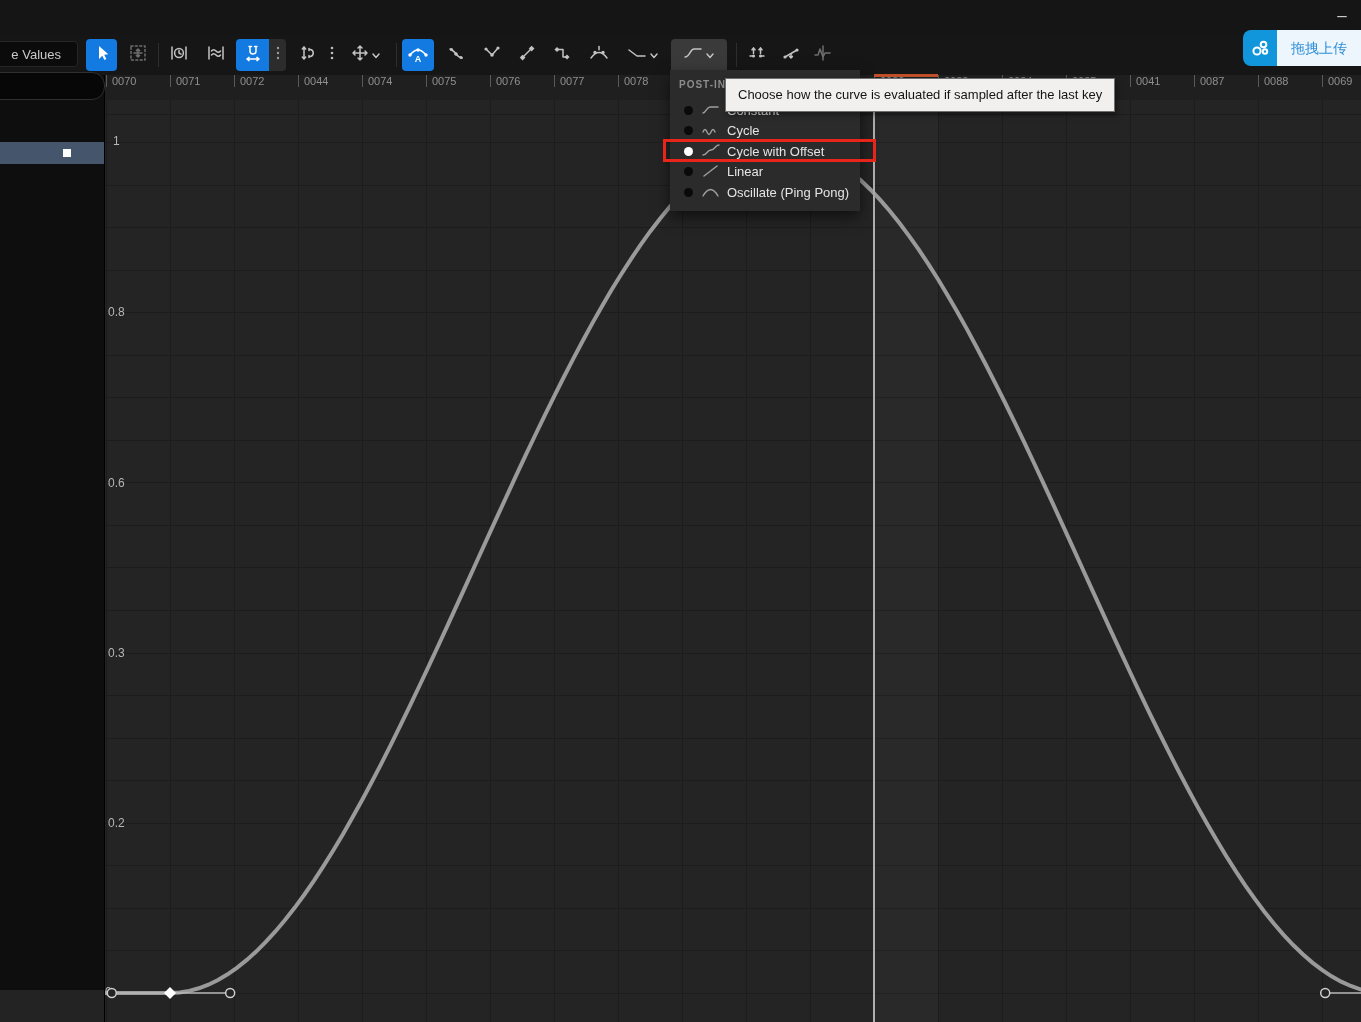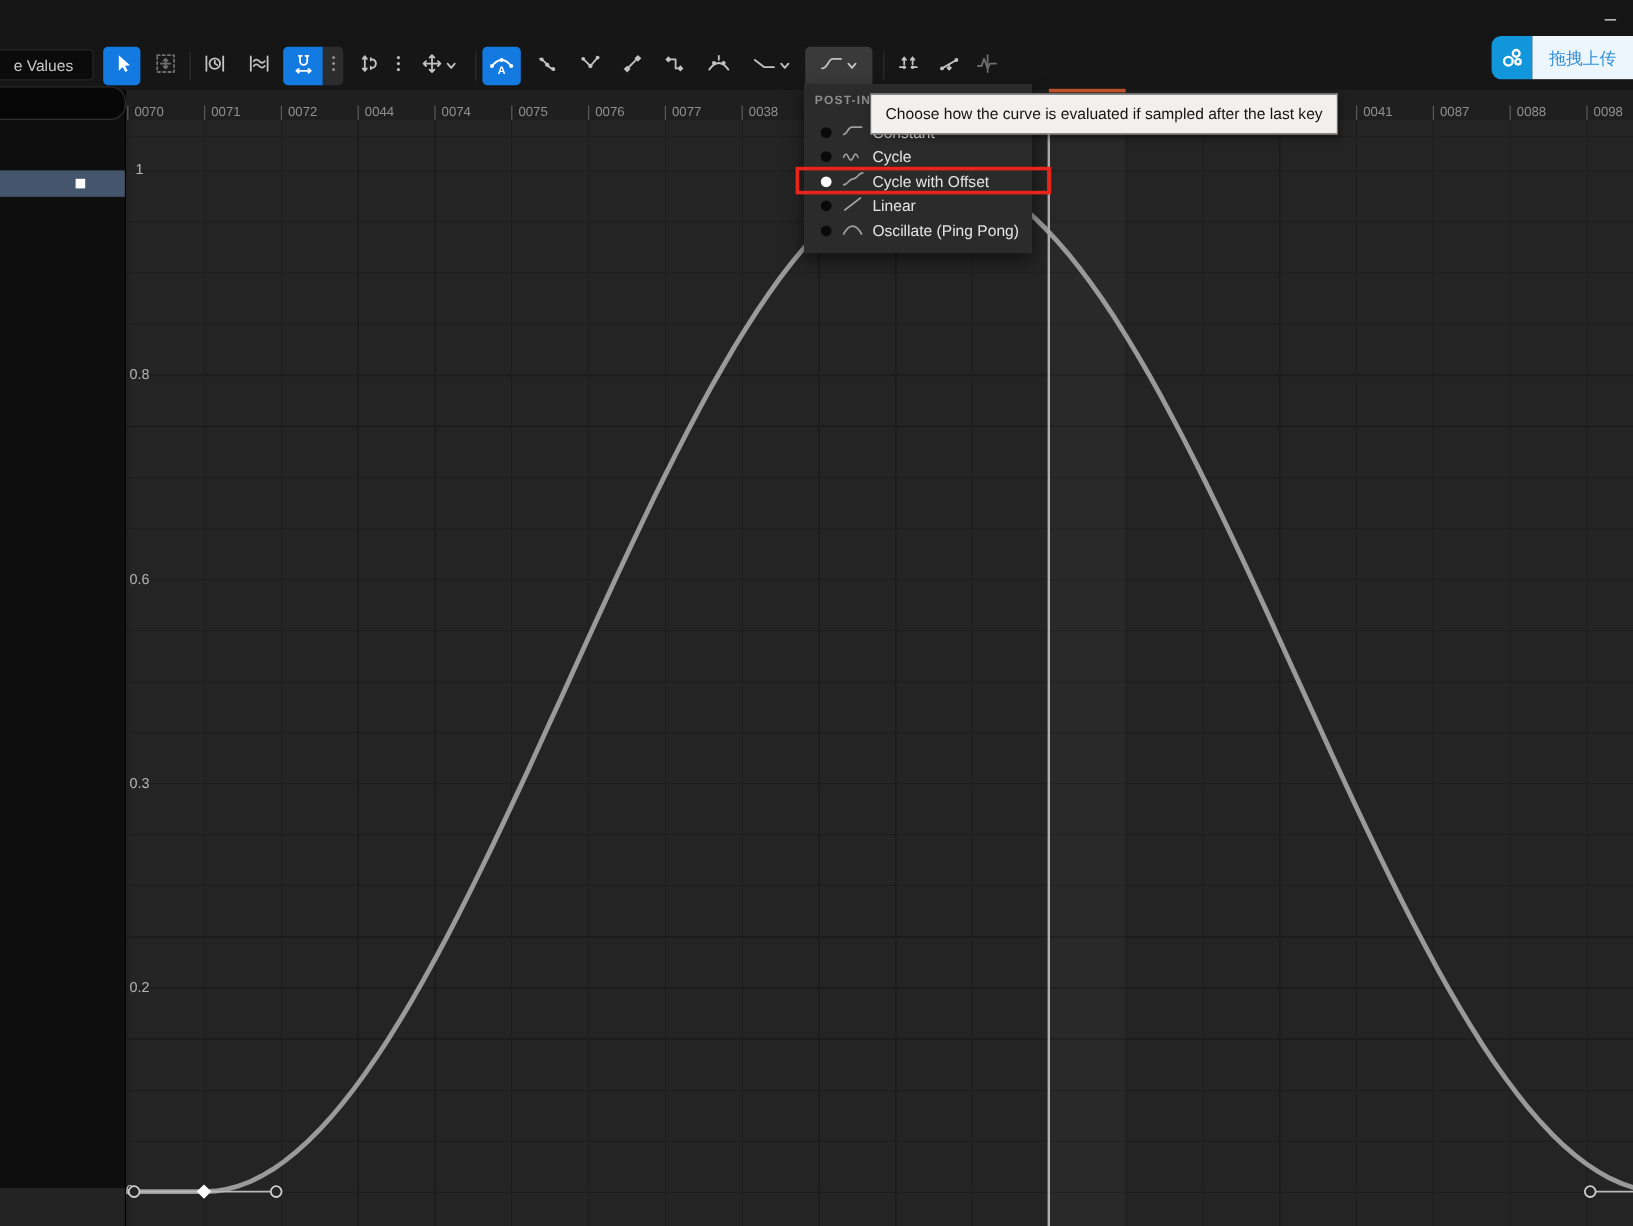--- a/index.html
+++ b/index.html
@@ -28,21 +28,21 @@
   .left-panel{position:absolute;left:0;top:75px;width:104px;height:947px;background:#0e0e0e;
               border-right:1px solid #000;z-index:6;}
   .search-box{position:absolute;left:-14px;top:72px;width:117px;height:26px;background:#070707;
               border:1px solid #2f2f2f;border-radius:13px;z-index:7;}
   .track-row{position:absolute;left:0;top:142px;width:104px;height:22px;background:#45566c;z-index:7;}
   .track-swatch{position:absolute;left:63px;top:7px;width:8px;height:8px;background:#fff;}
   .panel-footer{position:absolute;left:0;top:990px;width:104px;height:32px;background:#232323;z-index:7;}
   
   .ruler{position:absolute;left:104px;top:75px;width:1257px;height:25px;background:#1f1f1f;
          display:flex;overflow:hidden;padding-left:2px;box-sizing:border-box;z-index:3;}
-  .ruler-cell{flex:0 0 64px;display:flex;align-items:flex-end;}
+  .ruler-cell{flex:0 0 64px;display:flex;align-items:flex-start;}
   .ruler-tick{width:1px;height:12px;background:#5a5a5a;}
   .ruler-text{margin-left:5px;font-size:11px;color:#8f8f8f;}
   .ruler-marker{position:absolute;top:74px;height:3px;background:#c2512b;z-index:20;}
   
   .chart{position:absolute;left:104px;top:100px;width:1257px;height:922px;background:#242424;
          background-image:
            repeating-linear-gradient(to right,#1c1c1c 0,#1c1c1c 1px,transparent 1px,transparent 64px),
            repeating-linear-gradient(to bottom,#1c1c1c 0,#1c1c1c 1px,transparent 1px,transparent 42.55px);
          background-position:2px 0,0 42px;z-index:1;}
   .band{position:absolute;top:0;bottom:0;width:64px;background:rgba(255,255,255,0.025);}
@@ -265,21 +265,21 @@
     <div class="ruler-cell">
     <span class="ruler-tick"></span>
     <span class="ruler-text">0076</span>
   </div>
     <div class="ruler-cell">
     <span class="ruler-tick"></span>
     <span class="ruler-text">0077</span>
   </div>
     <div class="ruler-cell">
     <span class="ruler-tick"></span>
-    <span class="ruler-text">0038</span>
+    <span class="ruler-text">0078</span>
   </div>
     <div class="ruler-cell">
     <span class="ruler-tick"></span>
     <span class="ruler-text">0079</span>
   </div>
     <div class="ruler-cell">
     <span class="ruler-tick"></span>
     <span class="ruler-text">0080</span>
   </div>
     <div class="ruler-cell">
@@ -309,21 +309,21 @@
     <div class="ruler-cell">
     <span class="ruler-tick"></span>
     <span class="ruler-text">0087</span>
   </div>
     <div class="ruler-cell">
     <span class="ruler-tick"></span>
     <span class="ruler-text">0088</span>
   </div>
     <div class="ruler-cell">
     <span class="ruler-tick"></span>
-    <span class="ruler-text">0098</span>
+    <span class="ruler-text">0069</span>
   </div>
   </div>
 <div class="ruler-marker" id="ruler-marker" style="left: 874px; width: 64px; background: rgb(194, 81, 43);"></div>
 
 <div class="chart">
   <div class="band" id="frame-band" style="left: 770px; width: 64px;"></div>
 </div>
 
 <span class="ylab" style="left:113px;top:134px;">1</span>
 <span class="ylab" style="left:108px;top:305px;">0.8</span>

